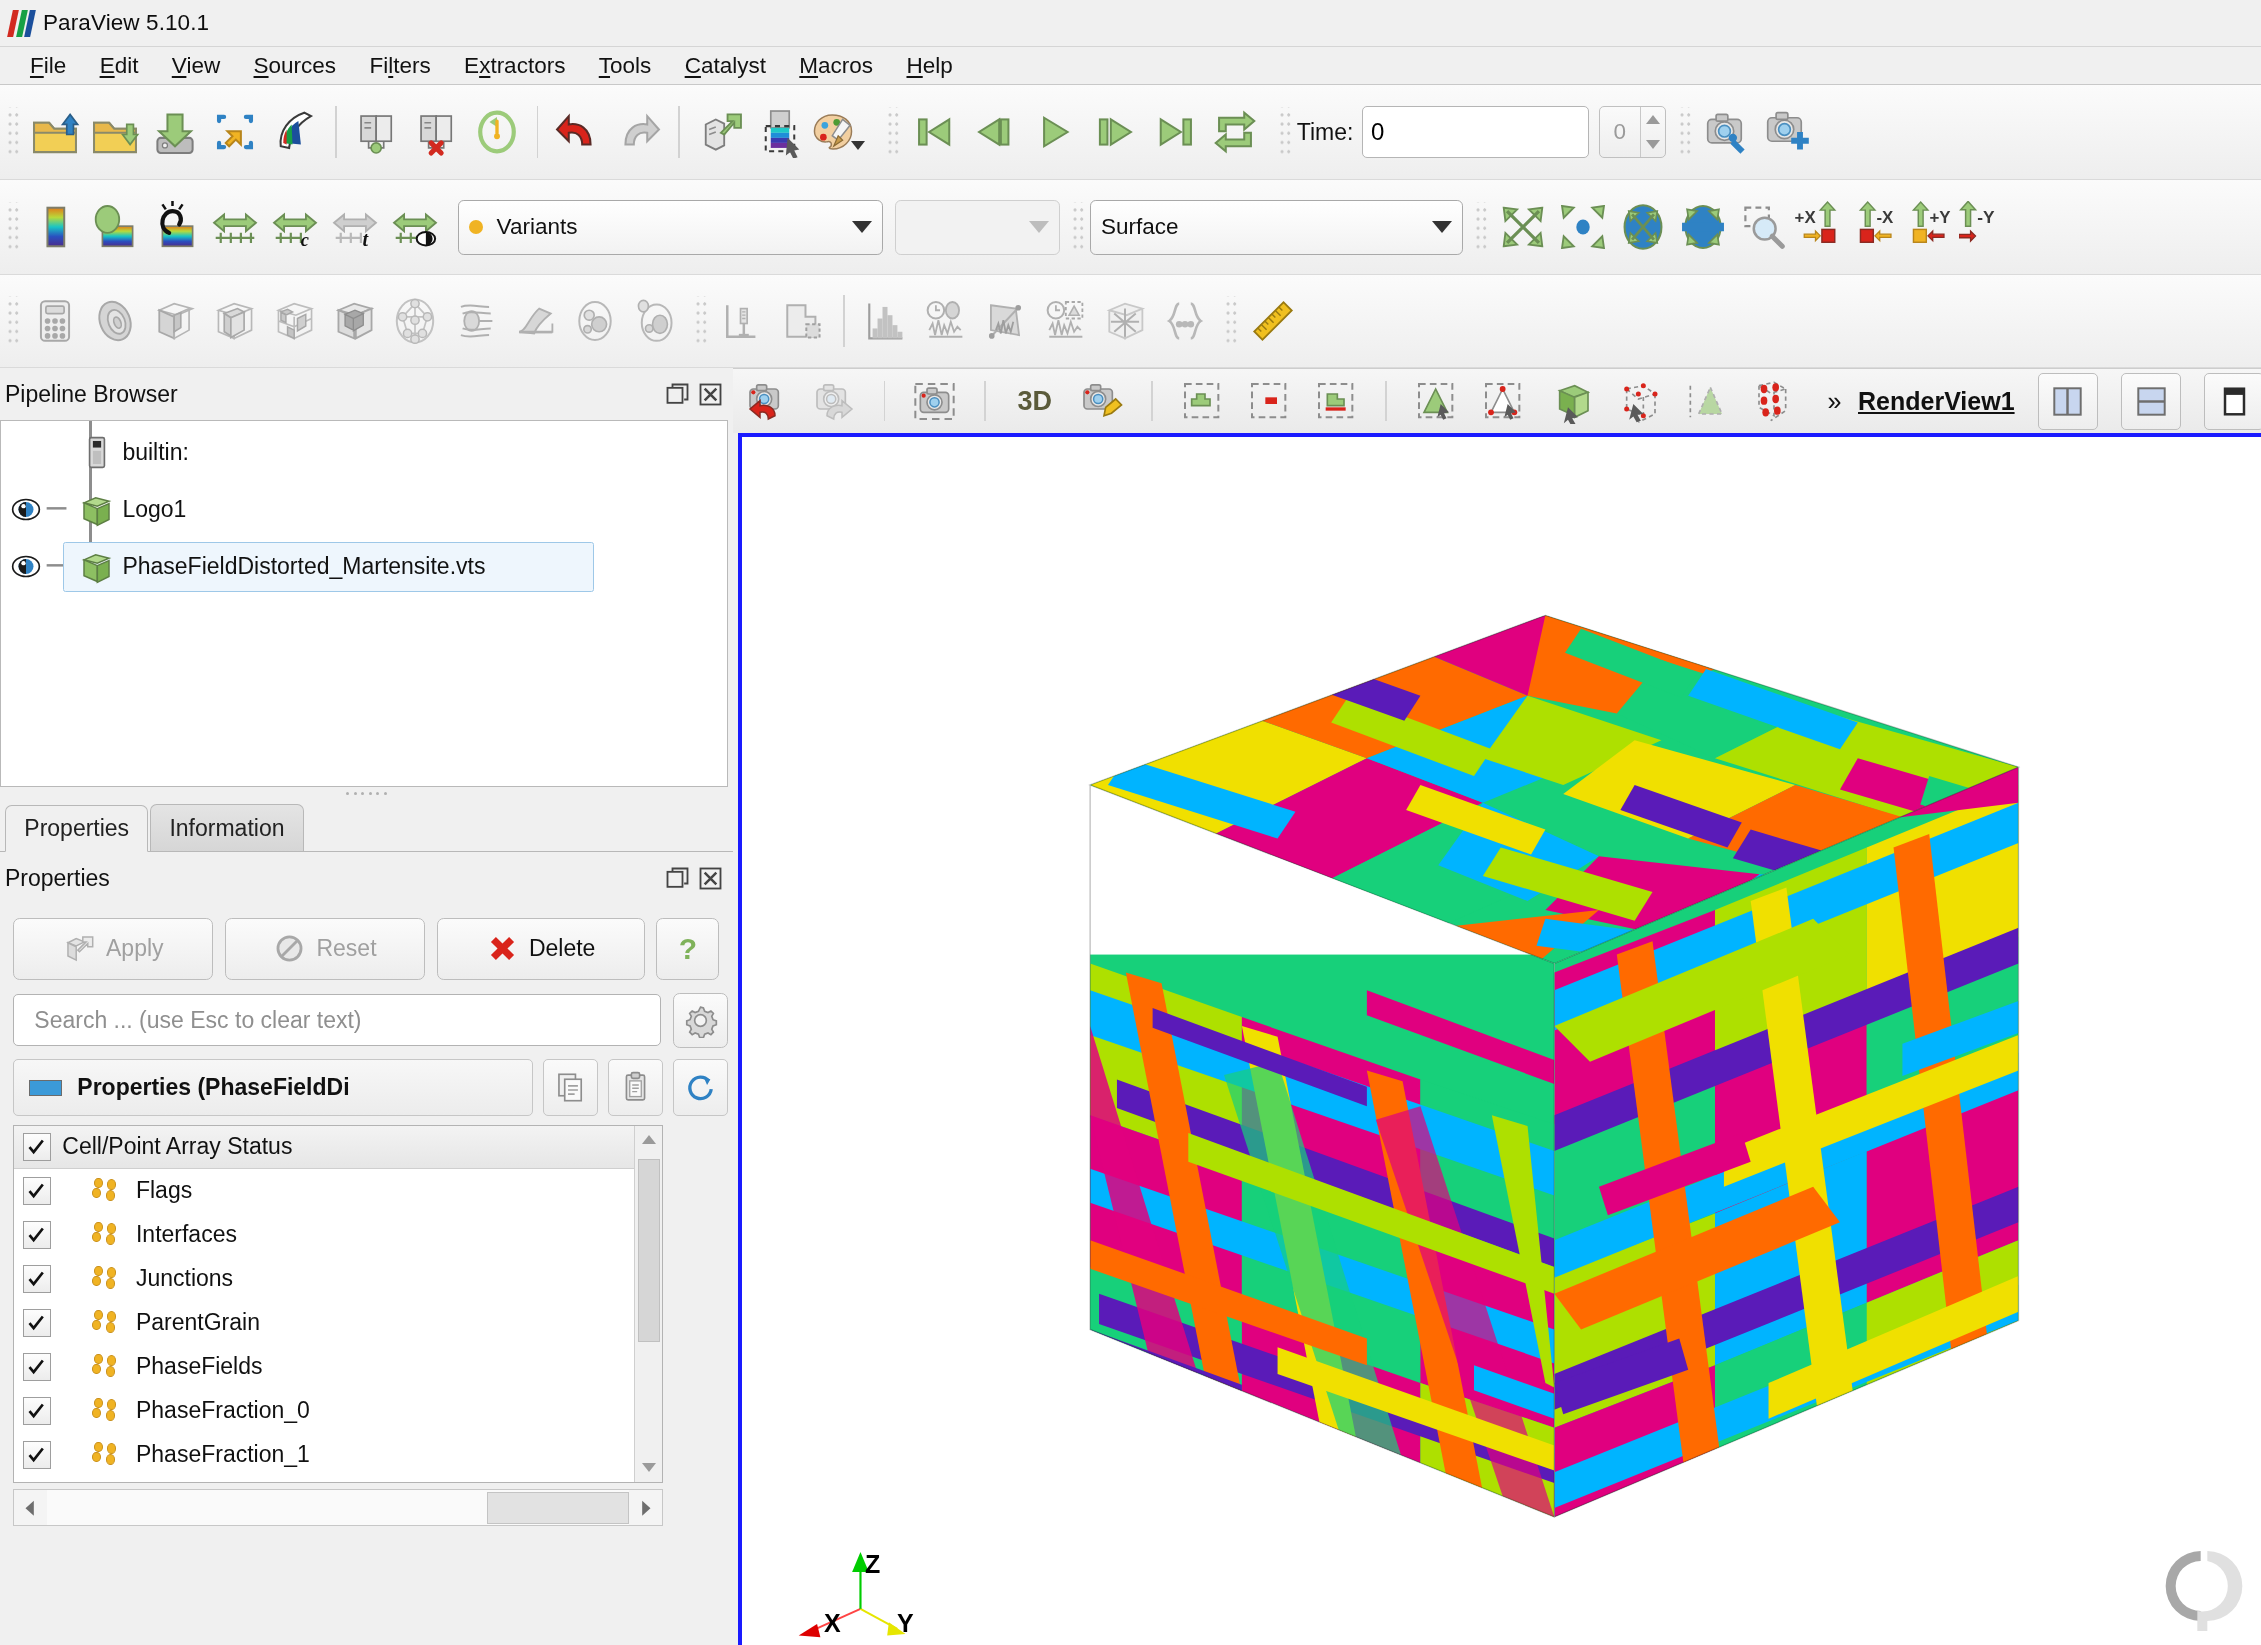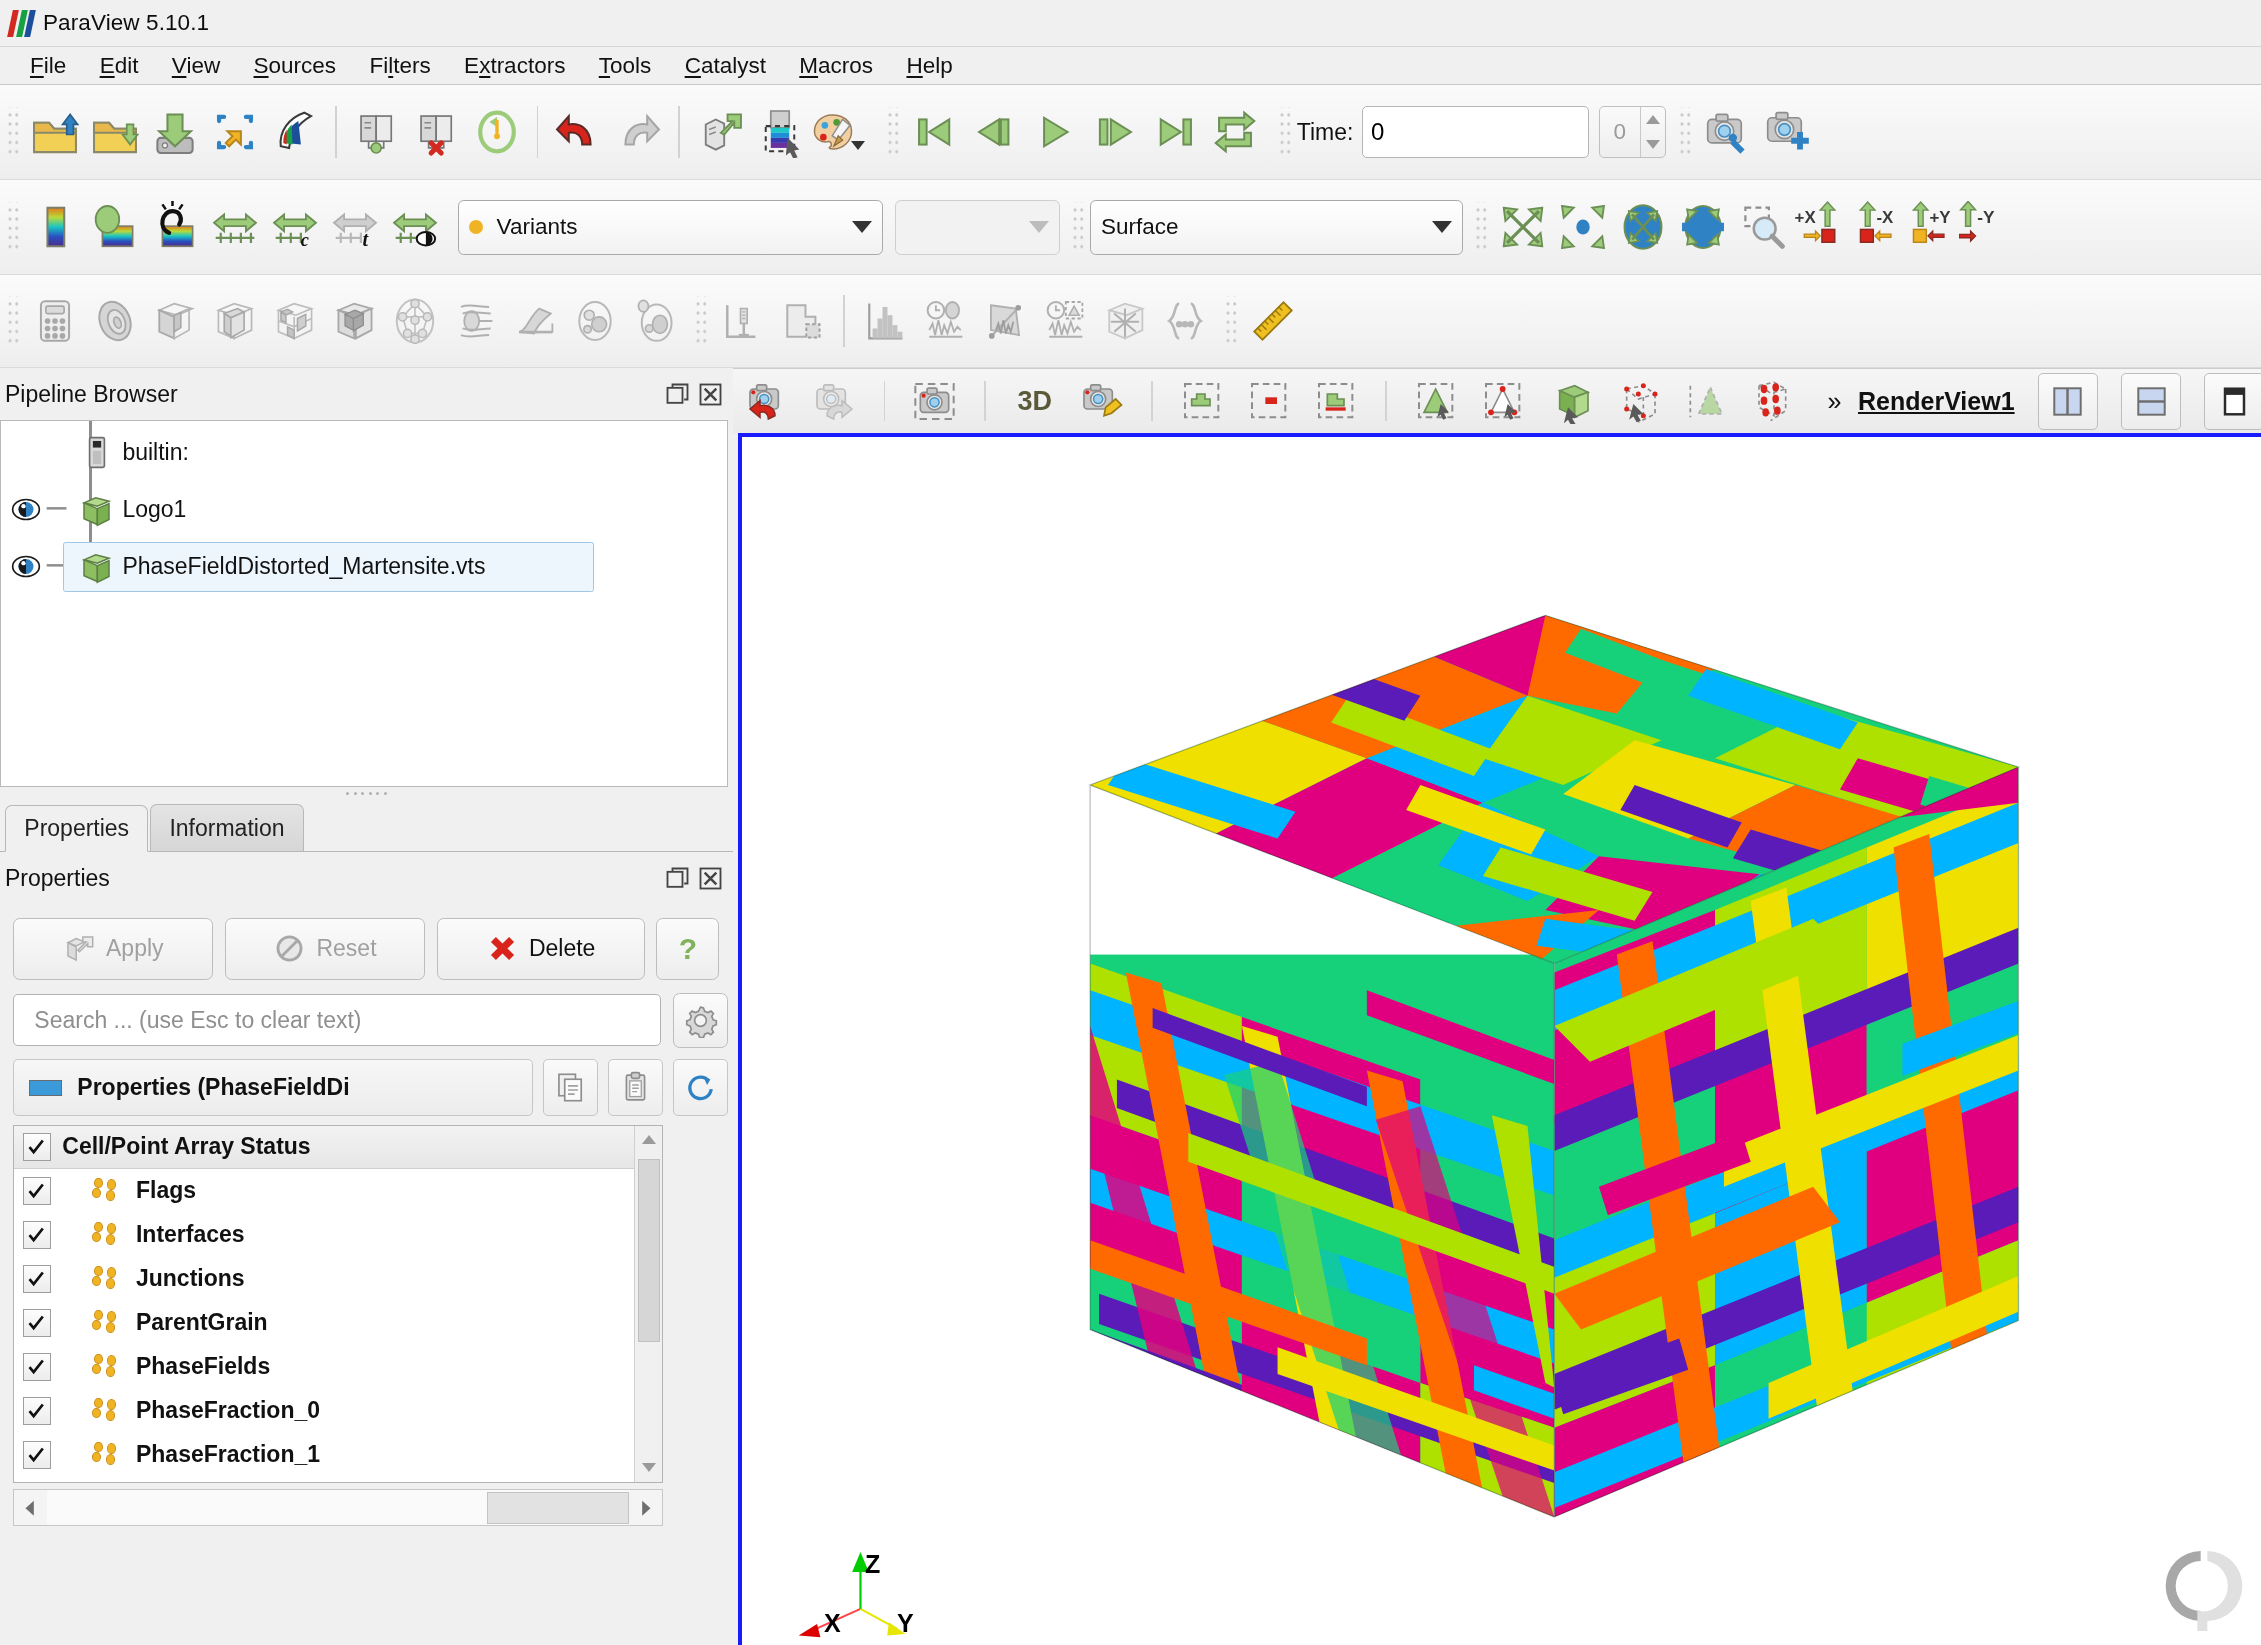--- a/index.html
+++ b/index.html
@@ -142,21 +142,21 @@
     background: linear-gradient(#f7f7f7, #ececec);
     display: flex; align-items: center; padding-left: 15px; gap: 15px;
     font-size: 23px; font-weight: bold; color: #111; overflow: hidden; white-space: nowrap;
   }
   .bluebar { width: 33px; height: 16px; background: #3b9ad9; border: 0.8px solid #6b6b6b; flex: none; }
   .iconbtn { width: 55px; height: 57px; border: 1.7px solid #c6c6c6; border-radius: 5px;
              background: linear-gradient(#fafafa, #ededed); display: flex; align-items: center; justify-content: center; flex: none; }
 
   .arraylist {
     margin: 0 0 0 13.3px; width: 650px; background: #fff; border: 0.8px solid #b3b3b3;
-    height: 358px; overflow: hidden; position: relative; font-weight: bold;
+    height: 358px; overflow: hidden; position: relative;
   }
   .al-hdr { height: 43px; background: linear-gradient(#f3f3f3, #e6e6e6); border-bottom: 0.8px solid #cfcfcf;
             display: flex; align-items: center; padding-left: 8.3px; gap: 11.7px; font-size: 23px; color: #111; }
   .al-row { height: 44px; display: flex; align-items: center; padding-left: 8.3px; gap: 11.7px; font-size: 23px; color: #111; }
   .cbx { width: 28px; height: 28px; border: 1.7px solid #9e9e9e; background: linear-gradient(#fdfdfd,#ececec);
          display: flex; align-items: center; justify-content: center; flex: none; }
   .cbx svg { display: block; }
   .al-row .indent { width: 18.3px; flex: none; }
   .dots6 { width: 32px; height: 28px; flex: none; position: relative; }
   .dots6 b { position: absolute; width: 9.2px; height: 10.8px; border-radius: 50%; background: #f0b323; border: 0.8px solid #c9901a; display: block; }

